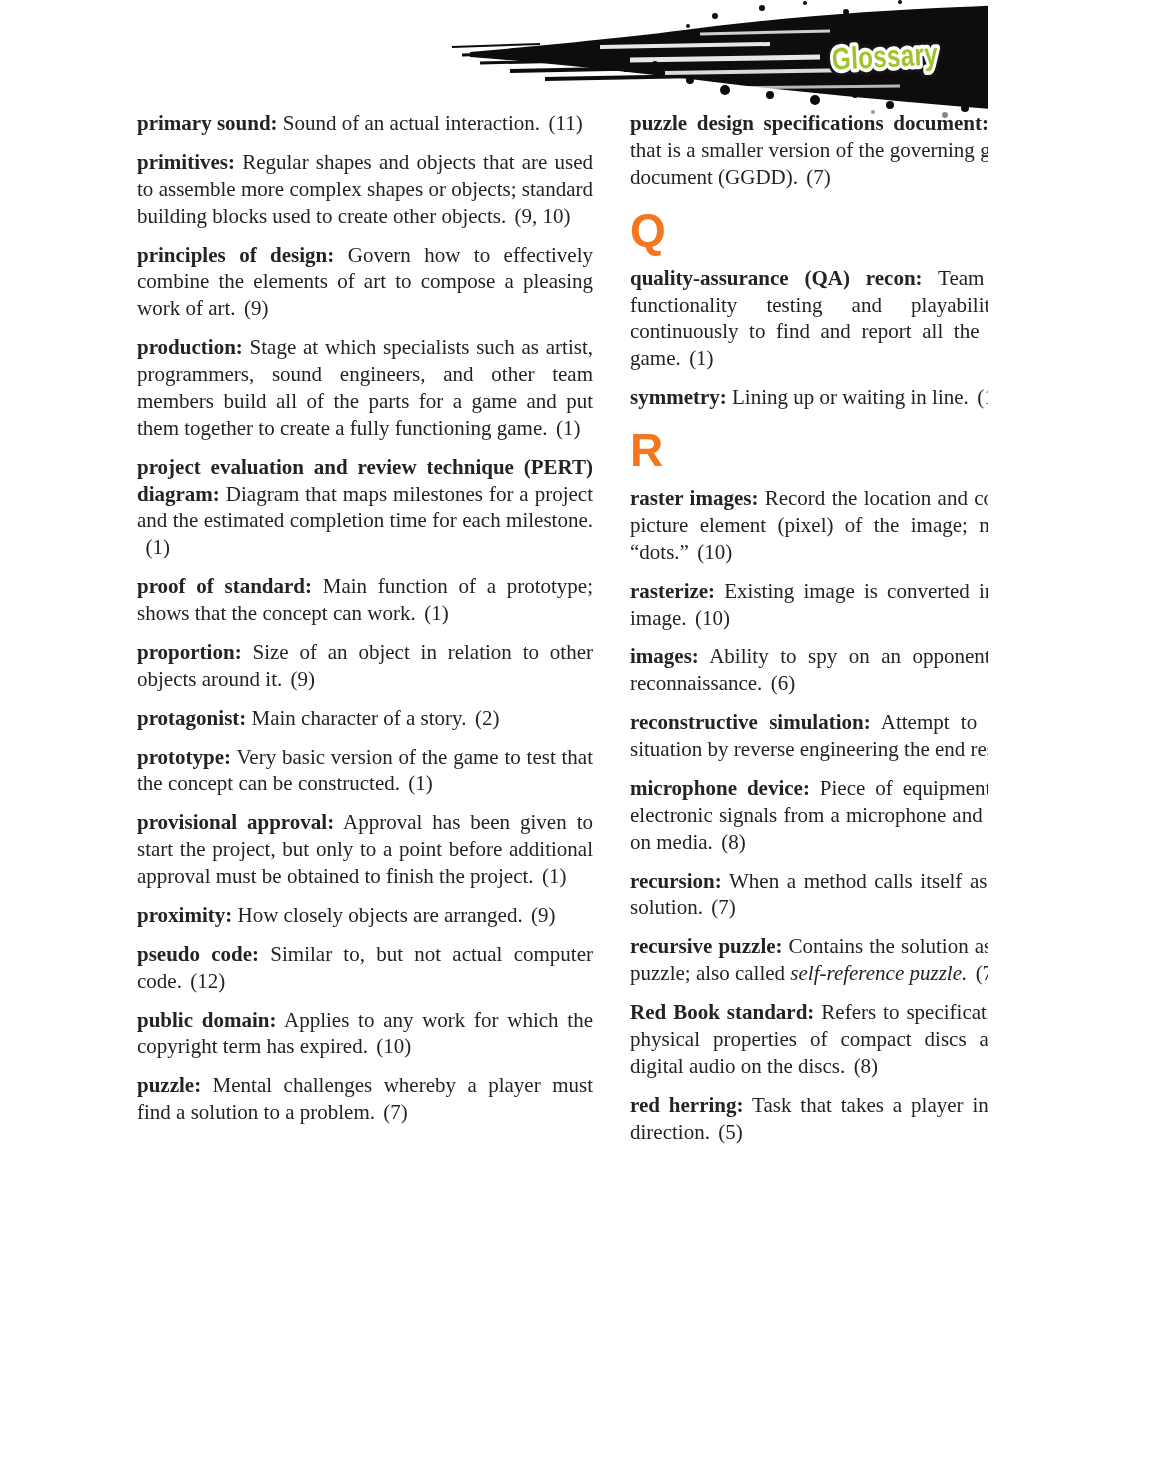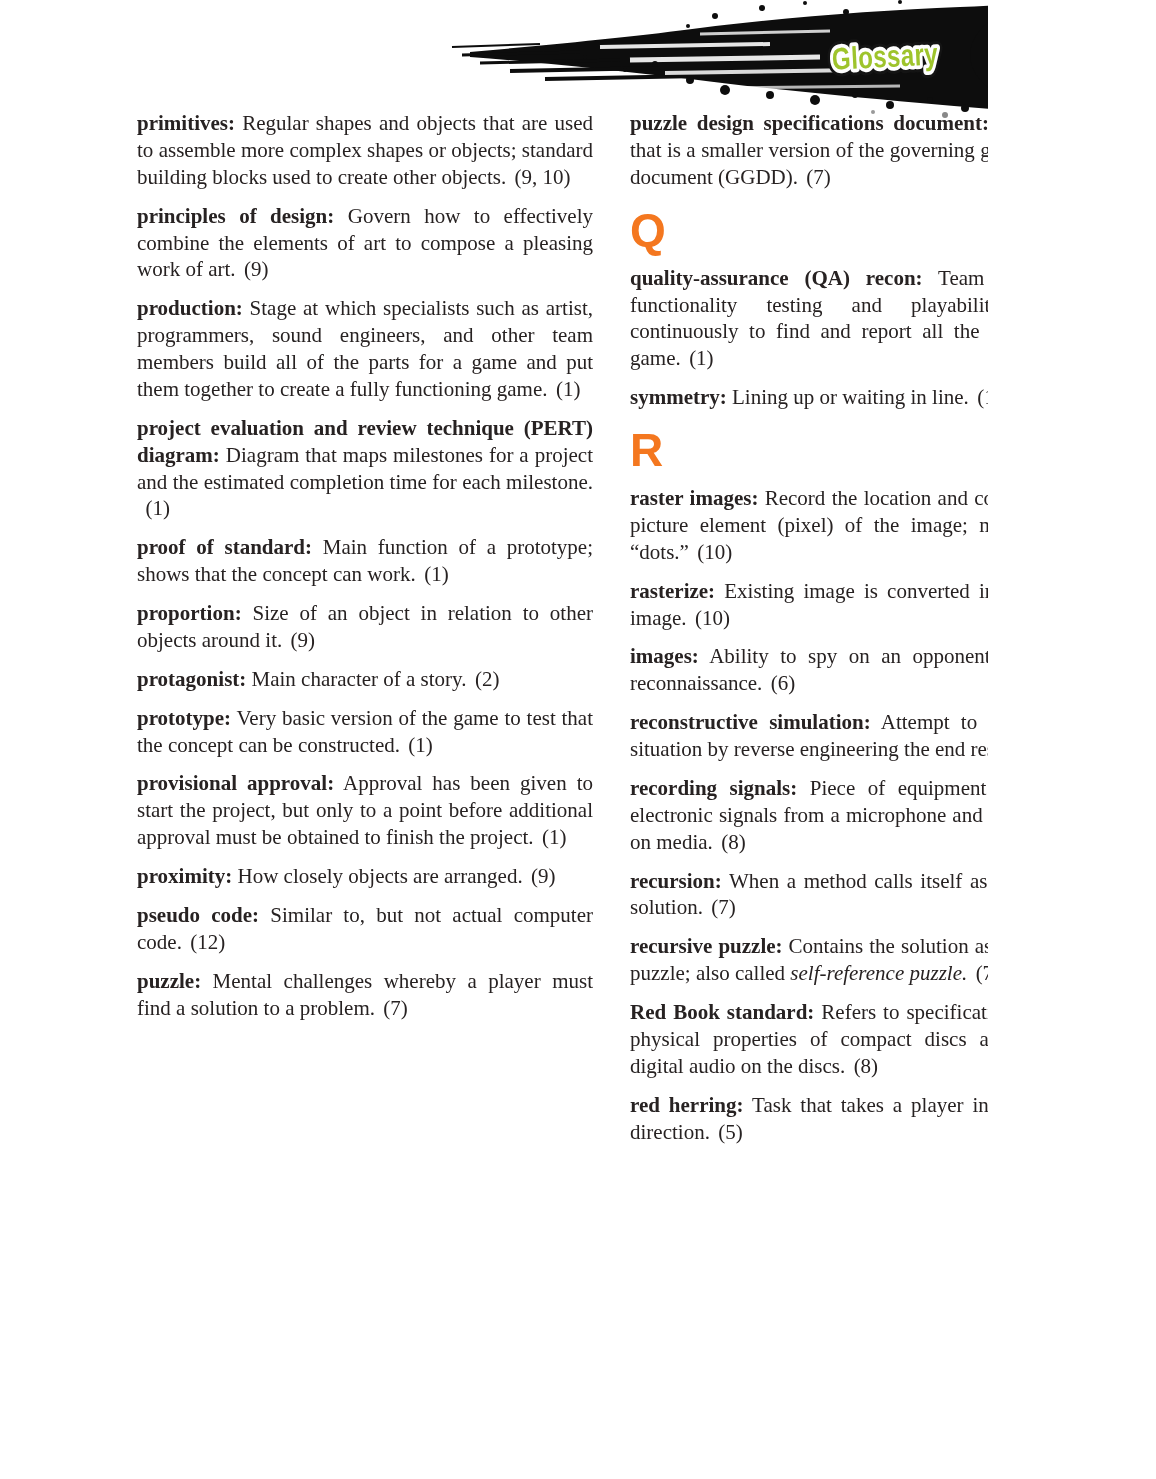--- a/index.html
+++ b/index.html
@@ -116,44 +116,46 @@
         <text class="badge-txt badge-white" x="885" y="67" text-anchor="middle" textLength="106" lengthAdjust="spacingAndGlyphs">Glossary</text>
         <text class="badge-txt badge-fill" x="885" y="67" text-anchor="middle" textLength="106" lengthAdjust="spacingAndGlyphs">Glossary</text>
       </g>
 
       <text class="page-num" x="1068" y="70" text-anchor="middle">427</text>
     </g>
   </svg>
 
   <main class="columns">
     <section class="column" id="col-left">
+        <p class="entry"><b class="term">primary sound:</b> Sound of an actual interaction.<span class="ref">(11)</span></p>
         <p class="entry"><b class="term">primitives:</b> Regular shapes and objects that are used to assemble more complex shapes or objects; standard building blocks used to create other objects.<span class="ref">(9, 10)</span></p>
         <p class="entry"><b class="term">principles of design:</b> Govern how to effectively combine the elements of art to compose a pleasing work of art.<span class="ref">(9)</span></p>
         <p class="entry"><b class="term">production:</b> Stage at which specialists such as artist, programmers, sound engineers, and other team members build all of the parts for a game and put them together to create a fully functioning game.<span class="ref">(1)</span></p>
         <p class="entry"><b class="term">project evaluation and review technique (PERT) diagram:</b> Diagram that maps milestones for a project and the estimated completion time for each milestone.<span class="ref">(1)</span></p>
         <p class="entry"><b class="term">proof of standard:</b> Main function of a prototype; shows that the concept can work.<span class="ref">(1)</span></p>
         <p class="entry"><b class="term">proportion:</b> Size of an object in relation to other objects around it.<span class="ref">(9)</span></p>
         <p class="entry"><b class="term">protagonist:</b> Main character of a story.<span class="ref">(2)</span></p>
         <p class="entry"><b class="term">prototype:</b> Very basic version of the game to test that the concept can be constructed.<span class="ref">(1)</span></p>
         <p class="entry"><b class="term">provisional approval:</b> Approval has been given to start the project, but only to a point before additional approval must be obtained to finish the project.<span class="ref">(1)</span></p>
         <p class="entry"><b class="term">proximity:</b> How closely objects are arranged.<span class="ref">(9)</span></p>
         <p class="entry"><b class="term">pseudo code:</b> Similar to, but not actual computer code.<span class="ref">(12)</span></p>
+        <p class="entry"><b class="term">public domain:</b> Applies to any work for which the copyright term has expired.<span class="ref">(10)</span></p>
         <p class="entry"><b class="term">puzzle:</b> Mental challenges whereby a player must find a solution to a problem.<span class="ref">(7)</span></p>
       </section>
     <section class="column" id="col-right">
         <p class="entry"><b class="term">puzzle design specifications document:</b> Document that is a smaller version of the governing game design document (GGDD).<span class="ref">(7)</span></p>
         <h2 class="section-letter">Q</h2>
         <p class="entry"><b class="term">quality-assurance (QA) recon:</b> Team that does functionality testing and playability testing continuously to find and report all the errors in a game.<span class="ref">(1)</span></p>
         <p class="entry"><b class="term">symmetry:</b> Lining up or waiting in line.<span class="ref">(13)</span></p>
         <h2 class="section-letter">R</h2>
         <p class="entry"><b class="term">raster images:</b> Record the location and color of each picture element (pixel) of the image; made up of “dots.”<span class="ref">(10)</span></p>
         <p class="entry"><b class="term">rasterize:</b> Existing image is converted into a raster image.<span class="ref">(10)</span></p>
         <p class="entry"><b class="term">images:</b> Ability to spy on an opponent; short for reconnaissance.<span class="ref">(6)</span></p>
         <p class="entry"><b class="term">reconstructive simulation:</b> Attempt to duplicate a situation by reverse engineering the end result.<span class="ref">(13)</span></p>
-        <p class="entry"><b class="term">recording signals:</b> Piece of equipment that takes electronic signals from a microphone and stores them on media.<span class="ref">(8)</span></p>
+        <p class="entry"><b class="term">microphone device:</b> Piece of equipment that takes electronic signals from a microphone and stores them on media.<span class="ref">(8)</span></p>
         <p class="entry"><b class="term">recursion:</b> When a method calls itself as part of the solution.<span class="ref">(7)</span></p>
         <p class="entry"><b class="term">recursive puzzle:</b> Contains the solution as part of the puzzle; also called <i>self-reference puzzle.</i><span class="ref">(7)</span></p>
         <p class="entry"><b class="term">Red Book standard:</b> Refers to specifications for the physical properties of compact discs and for the digital audio on the discs.<span class="ref">(8)</span></p>
         <p class="entry"><b class="term">red herring:</b> Task that takes a player in the wrong direction.<span class="ref">(5)</span></p>
       </section>
   </main>
 
 </div>
 
 </body></html>

